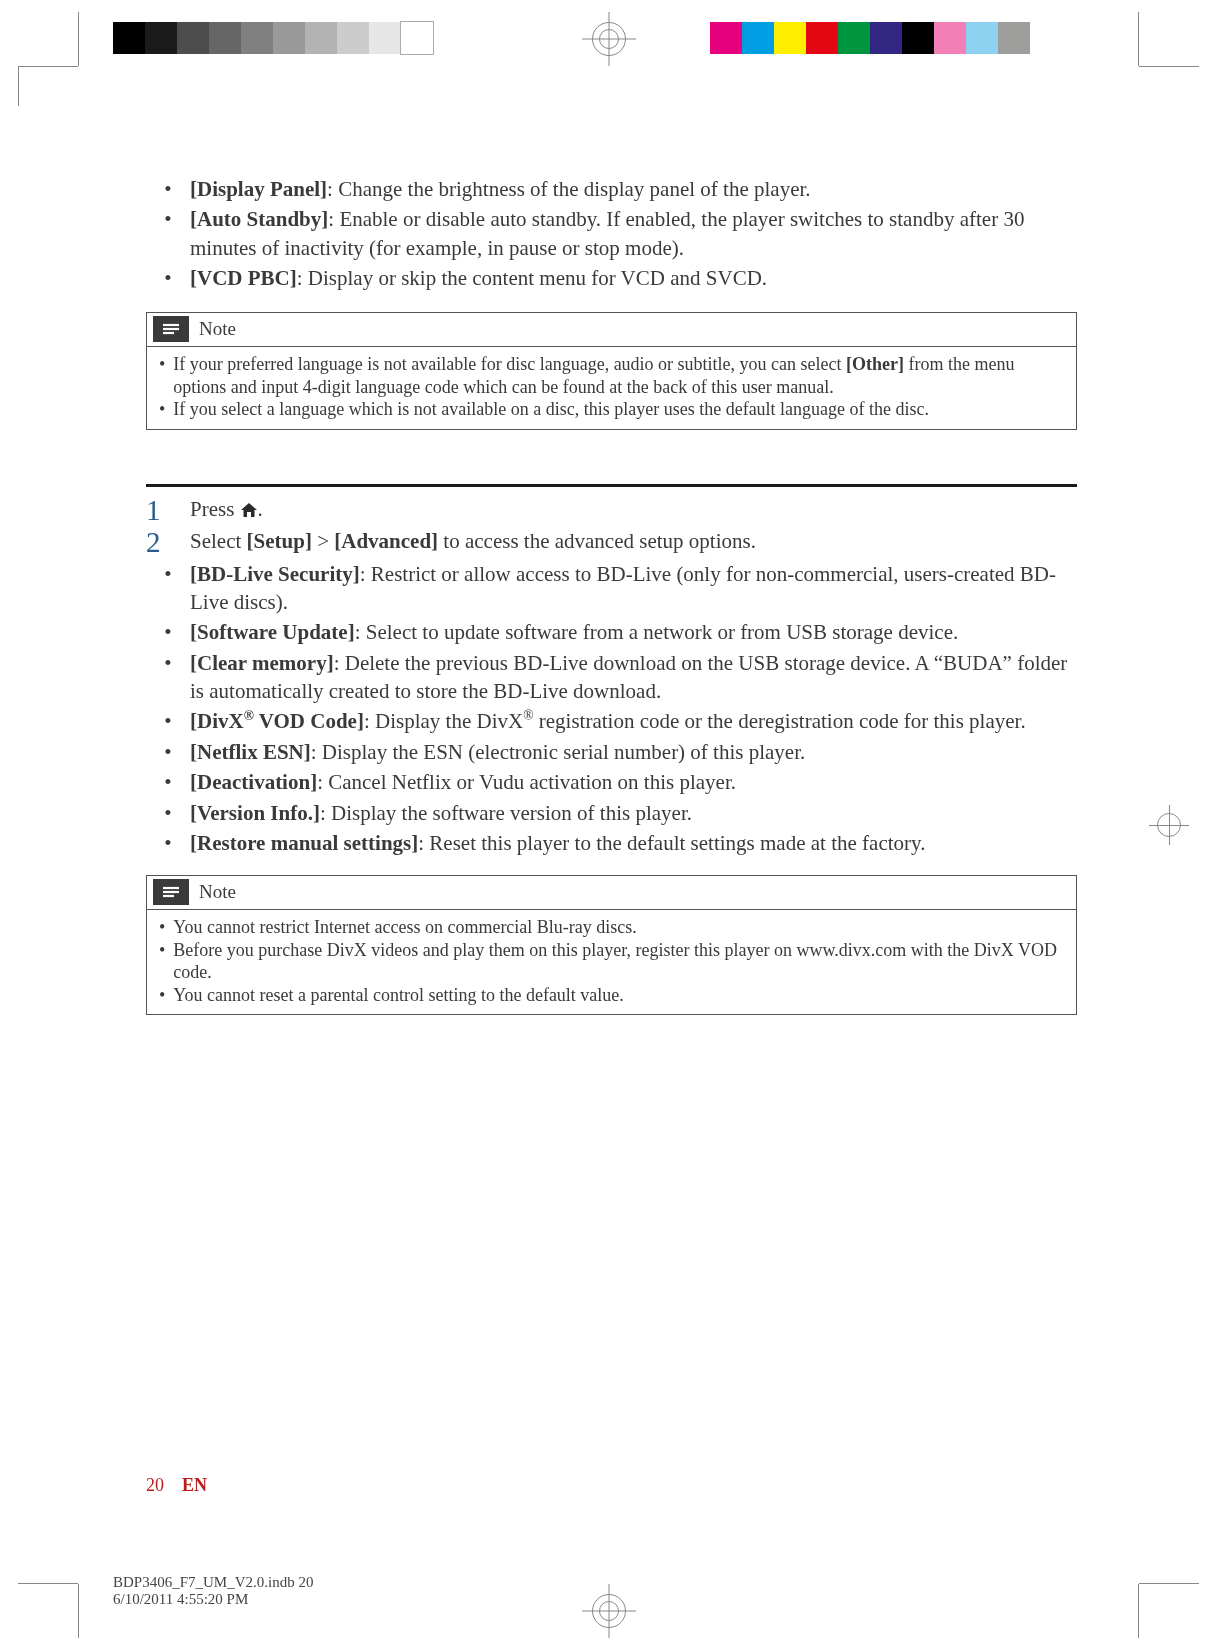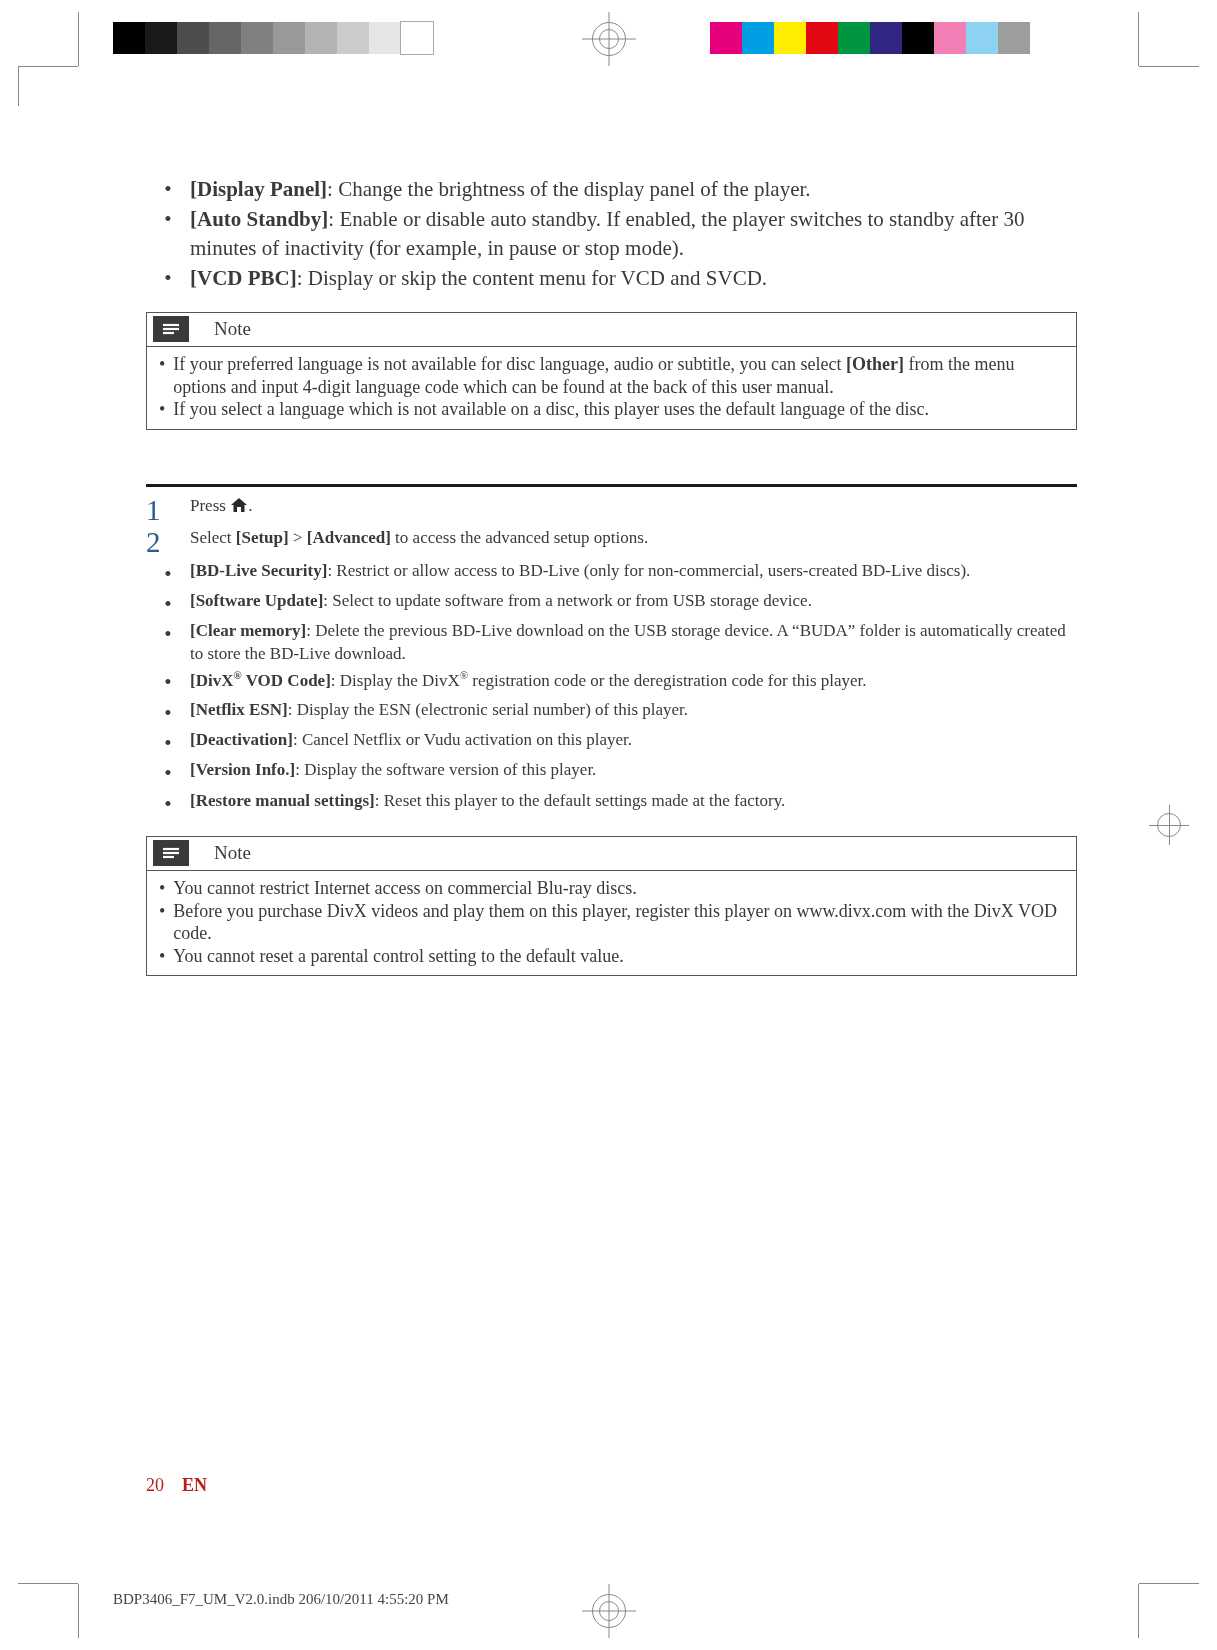--- a/index.html
+++ b/index.html
@@ -80,21 +80,21 @@
     
     .note-box {
       margin-top: 20px;
       border: 1px solid #555;
     }
     .note-header {
       display: flex;
       align-items: center;
       border-bottom: 1px solid #555;
       padding: 3px 6px 4px 6px;
-      gap: 25px;
+      gap: 10px;
     }
     .note-icon-wrap {
       width: 36px; height: 26px;
       background: #3a3a3a;
       display: flex; align-items: center; justify-content: center;
     }
     .note-icon-wrap svg { display: block; }
     .note-title { font-size: 19px; color: #3a3a3a; }
     .note-body {
       padding: 6px 10px 8px 12px;
@@ -124,41 +124,43 @@
     }
     .step-list > li { display: flex; margin-bottom: 2px; }
     .step-list .num {
       width: 44px; flex-shrink: 0;
       font-size: 29px;
       font-weight: normal;
       color: #2a5b8e;
       line-height: 1.05;
     }
     .step-list .dot { width: 44px; flex-shrink:0; text-align:center; font-size: 21px; line-height:1.35;}
-    .step-list .body { flex: 1; font-size: 17px; line-height: 1.35; }
+    .step-list .body { flex: 1; font-size: 21px; line-height: 1.35; }
     
     .home-icon svg { display: inline-block; vertical-align: -2px; }
     sup { font-size: 0.65em; }
     
     .page-footer-num {
       position: absolute;
       left: 146px;
       bottom: 154px;
       font-size: 18px;
       color: #b91c1c;
     }
     .page-footer-num .lang { font-weight: bold; margin-left: 18px; }
     
     .print-footer {
       position: absolute;
       left: 113px; right: 113px; bottom: 42px;
       display: flex;
+      justify-content: space-between;
       font-family: 'Times New Roman', serif;
       font-size: 15px;
       color: #444;
+      flex-direction: column;
     }
   </style>
 </head>
 <body>
 
 <div class="reg-marks">
   <div class="crop-line-top"></div>
     <div class="crop-line-top-v"></div>
   <div class="crop-line-top-r"></div>
     <div class="crop-line-top-rv"></div>

